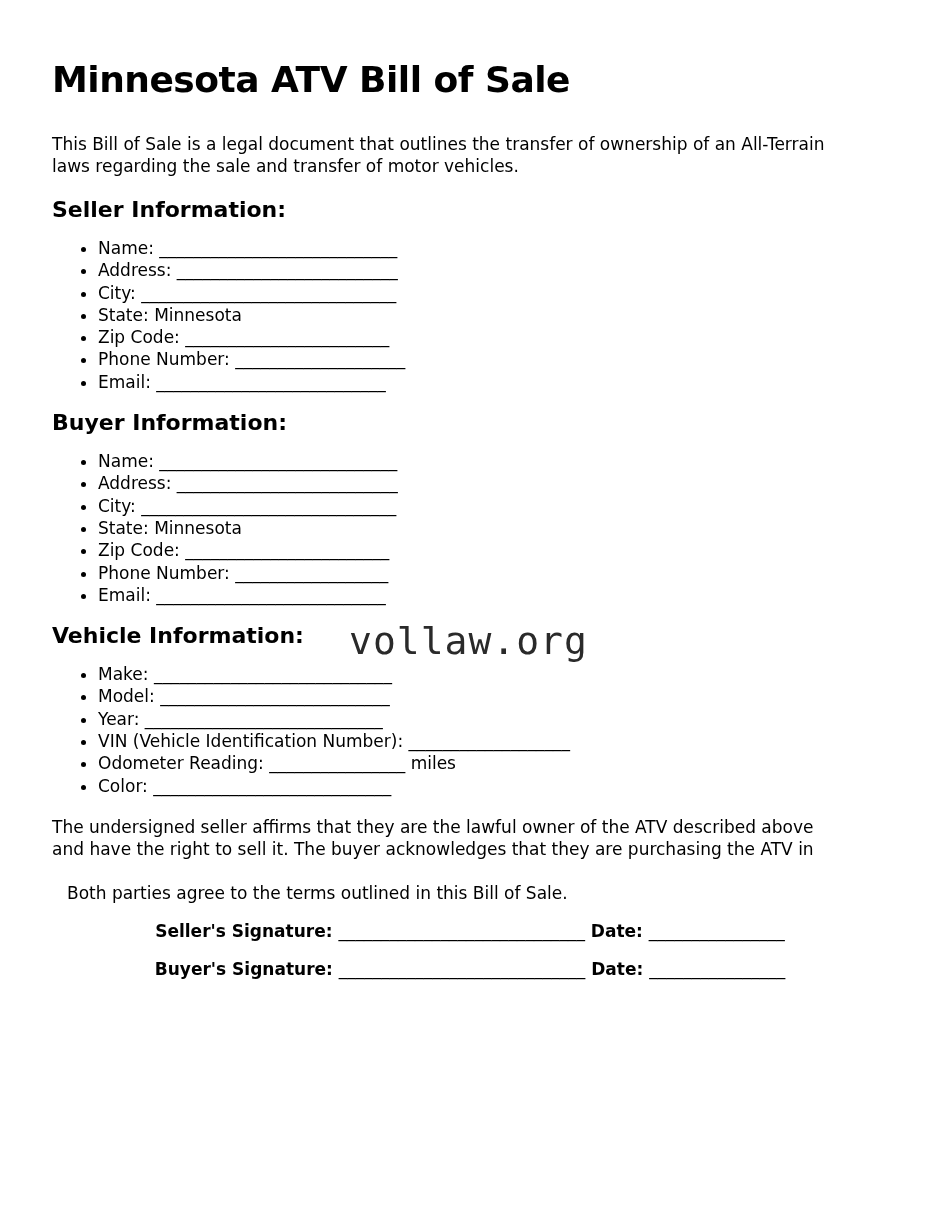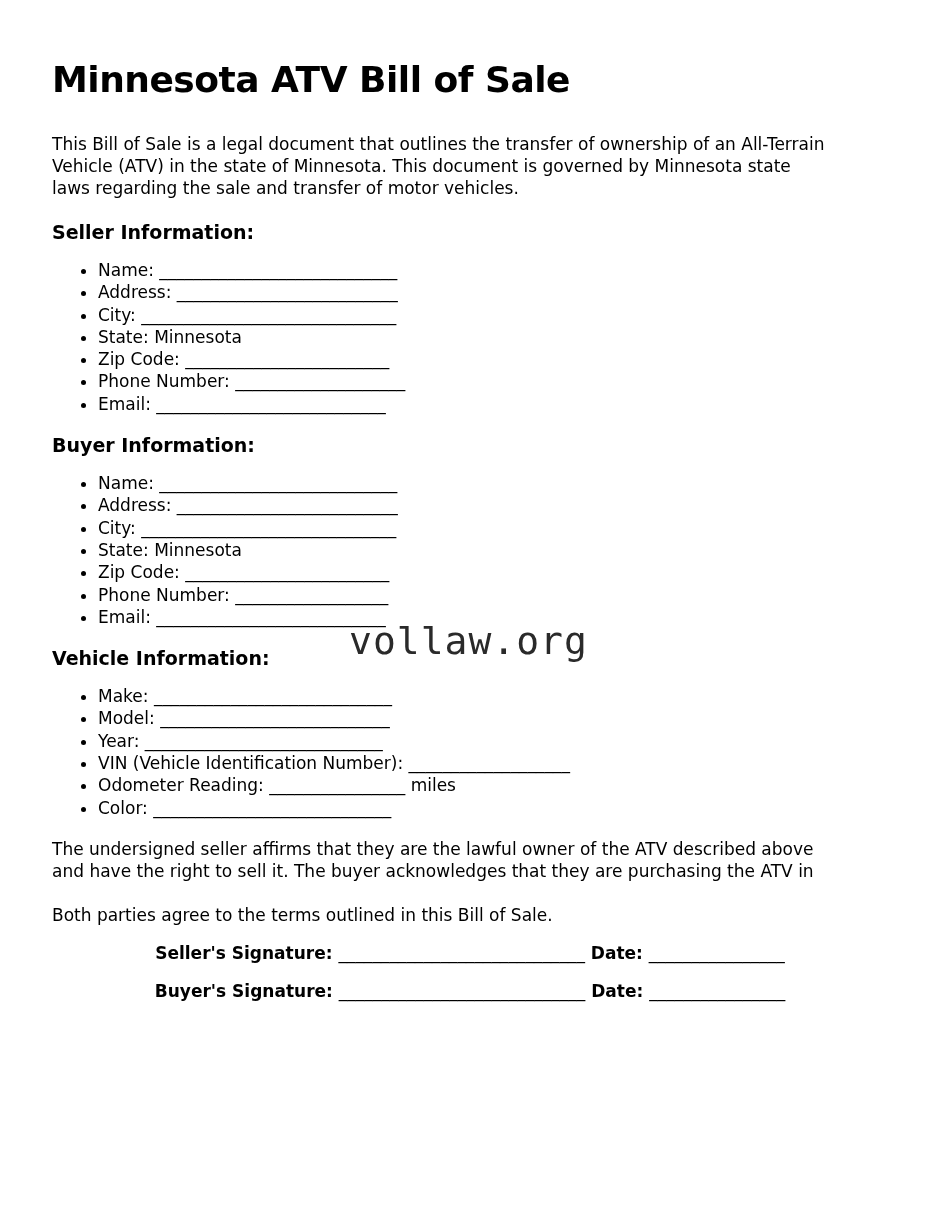--- a/index.html
+++ b/index.html
@@ -25,33 +25,33 @@
   h1 {
     font-size: 36px;
     line-height: 44px;
     font-weight: bold;
     margin: 0 0 31px 0;
     letter-spacing: -0.5px;
   }
   p.para { margin: 0 0 22px 0; }
   .pline { display: block; }
   h2 {
-    font-size: 19px;
+    font-size: 22px;
     line-height: 22px;
     font-weight: bold;
     margin: 19px 0 16px 0;
   }
   ul.fields {
     margin: 0 0 19px 0;
     padding: 0 0 0 46px;
     list-style: disc;
   }
   ul.fields li { line-height: 22.3px; }
   .lbl, .fill, .suffix { white-space: pre-wrap; }
-  p.agreement { margin: 0 0 0 0; }
+  p.agreement { margin: 0 0 0 15px; }
   p.sig-row { margin: 16px 0 0 0; line-height: 22px; text-align: center; }
   .sig-label { font-weight: bold; }
   .watermark {
     position: absolute;
     left: 349px;
     top: 621px;
     font-family: "DejaVu Sans Mono", "Liberation Mono", monospace;
     font-size: 38px;
     line-height: 40px;
     letter-spacing: 1px;
@@ -61,21 +61,20 @@
 </style>
 </head>
 <body>
 
 <div class="doc">
 
   <h1>Minnesota ATV Bill of Sale</h1>
 
   <p class="para">
       <span class="pline">This Bill of Sale is a legal document that outlines the transfer of ownership of an All-Terrain</span>
-      <span class="pline">Vehicle (ATV) in the state of Minnesota. This document is governed by Minnesota state</span>
       <span class="pline">laws regarding the sale and transfer of motor vehicles.</span>
     </p>
 
   <section>
     <h2>Seller Information:</h2>
     <ul class="fields">
       <li><span class="lbl">Name: </span><span class="fill">____________________________</span></li>
       <li><span class="lbl">Address: </span><span class="fill">__________________________</span></li>
       <li><span class="lbl">City: </span><span class="fill">______________________________</span></li>
       <li><span class="lbl">State: Minnesota</span><span class="fill"></span></li>

